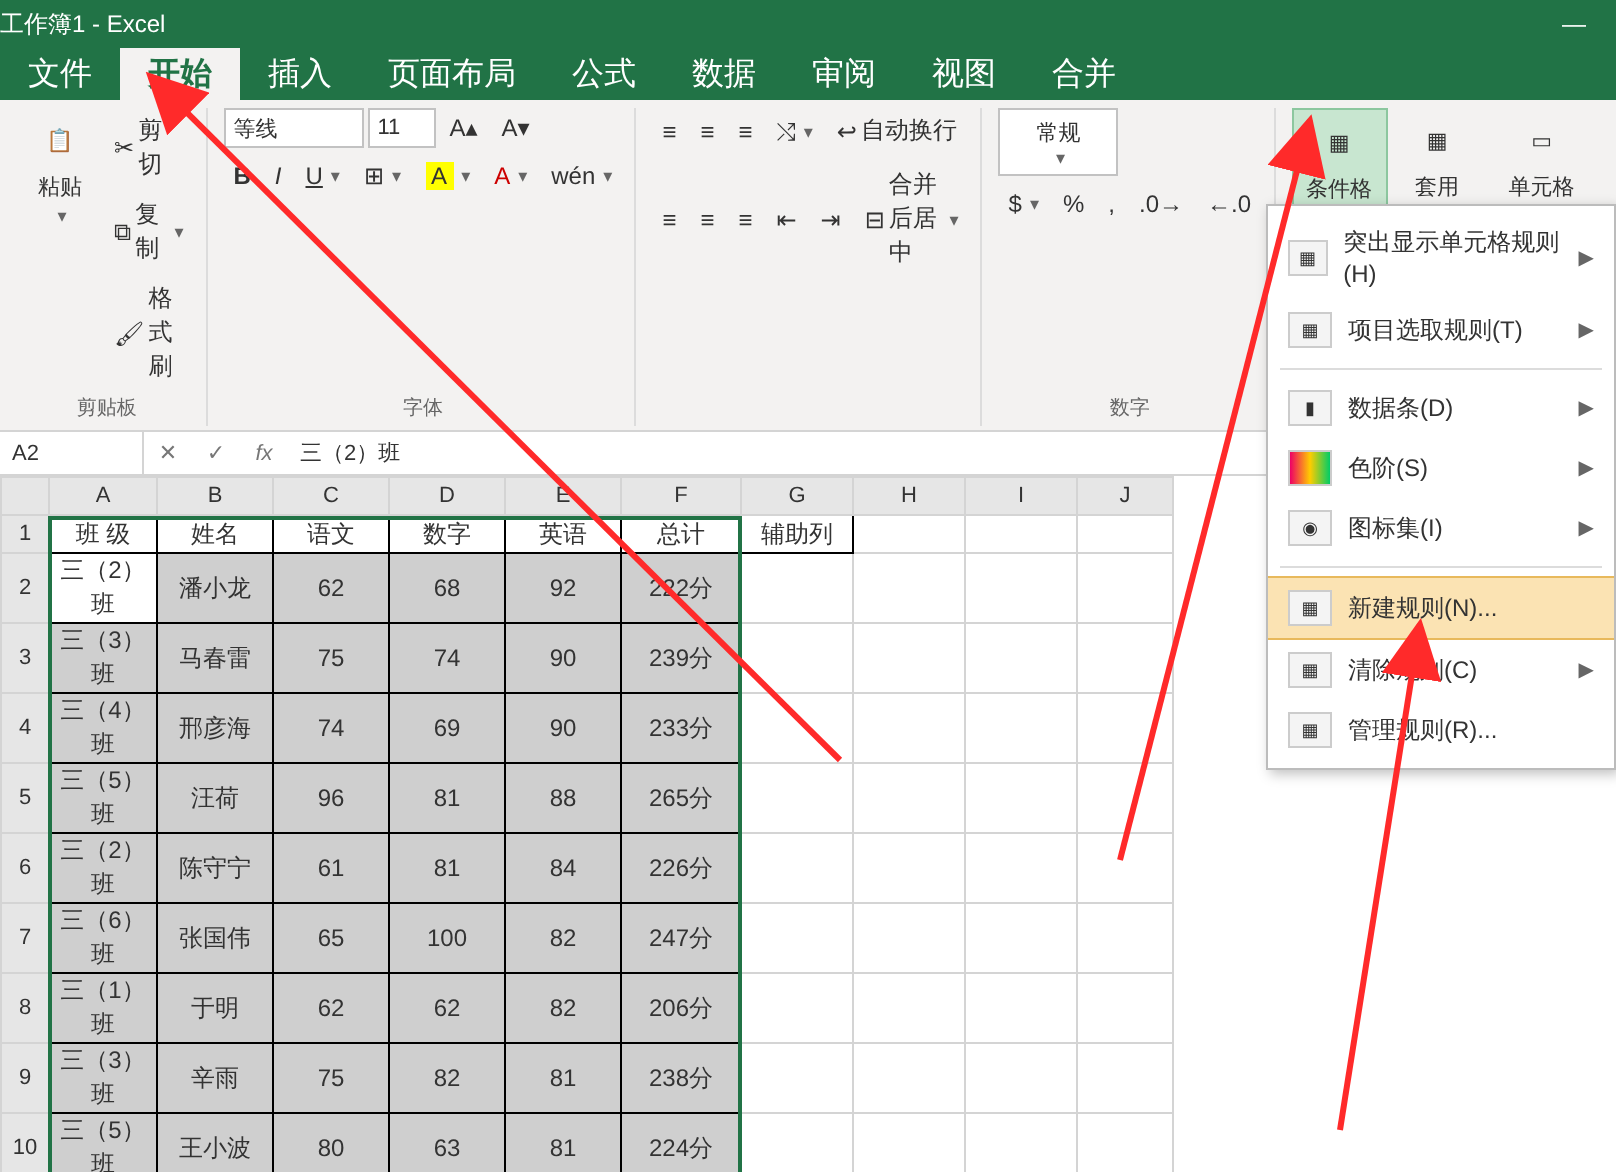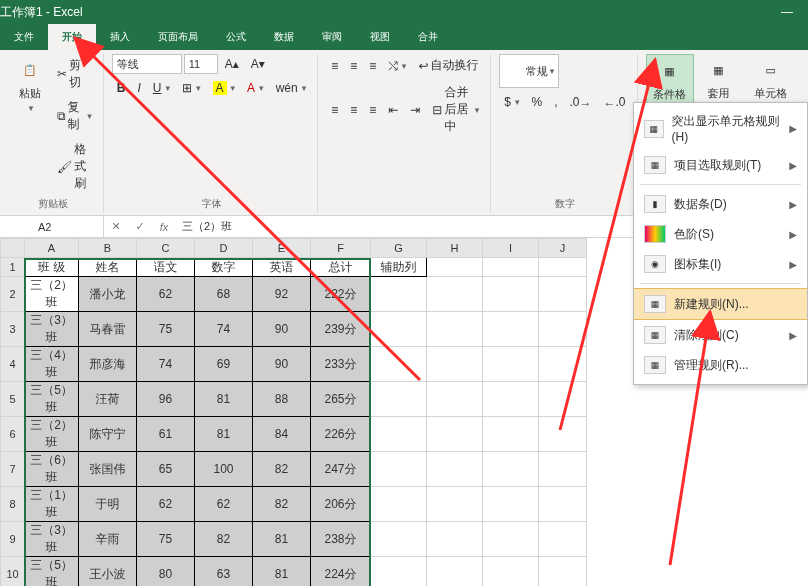--- a/index.html
+++ b/index.html
@@ -2,40 +2,40 @@
 <html><head>
 <meta charset="utf-8">
 <style>
   * { box-sizing: border-box; margin: 0; padding: 0; font-family: "Microsoft YaHei", Arial, sans-serif; }
   body { background: #fff; font-size: 12px; color: #333; width: 808px; height: 586px; overflow: hidden; position: relative; }
   
   .titlebar { height: 24px; background: #217346; display: flex; align-items: center; color: #fff; font-size: 12px; position: relative; }
   .titlebar .right { position: absolute; right: 6px; top: 2px; display: flex; gap: 6px; }
   .titlebar .winbtn { width: 30px; height: 20px; display: flex; align-items: center; justify-content: center; color: #fff; }
 
-  .menubar { height: 26px; background: #217346; display: flex; align-items: stretch; color: #fff; font-size: 10px; }
+  .menubar { height: 26px; background: #217346; display: flex; align-items: stretch; color: #fff; font-size: 16px; }
   .menubar .mitem { padding: 0 14px; display: flex; align-items: center; cursor: pointer; }
   .menubar .mitem.active { background: #f3f2f1; color: #217346; font-weight: 600; }
   .menubar .tellme { display: flex; align-items: center; gap: 4px; padding: 0 10px; opacity: .85; }
   .menubar .bulb { width: 12px; height: 12px; border-radius: 50%; background: #ffd966; display: inline-block; }
 
   .ribbon { background: #f3f2f1; border-bottom: 1px solid #d4d4d4; padding: 4px 4px 2px; display: flex; gap: 2px; position: relative; }
   .rgroup { border-right: 1px solid #dcdcdc; padding: 0 6px 2px; display: flex; flex-direction: column; justify-content: space-between; }
   .rgroup .tools { display: flex; gap: 2px; align-items: flex-start; }
   .rgroup .label { text-align: center; font-size: 10px; color: #666; margin-top: 2px; }
   .rbtn { padding: 2px 4px; display: flex; align-items: center; gap: 2px; border: 1px solid transparent; }
   .bigbtn { display: flex; flex-direction: column; align-items: center; gap: 2px; padding: 2px 6px; font-size: 11px; text-align: center; }
   .bigbtn .icon { width: 28px; height: 28px; display: flex; align-items: center; justify-content: center; }
   .bigbtn.hl { background: #c8e6d0; border: 1px solid #8cc79f; }
   .dd { font-size: 9px; margin-left: 2px; color: #666; }
   .fontbox, .sizebox { border: 1px solid #c2c2c2; background: #fff; height: 20px; font-size: 11px; padding: 0 4px; display: flex; align-items: center; }
   .fontbox { width: 70px; } .sizebox { width: 34px; }
-  .numfmt { border: 1px solid #c2c2c2; background: #fff; height: 20px; width: 60px; font-size: 11px; padding: 16px 4px; display: flex; align-items: center; justify-content: flex-end; }
-
-  .namebox-row { height: 22px; border-bottom: 1px solid #d4d4d4; display: flex; align-items: stretch; padding-left: 32px; }
+  .numfmt { border: 1px solid #c2c2c2; background: #fff; height: 20px; width: 60px; font-size: 11px; padding: 16px 4px; display: flex; align-items: center; justify-content: center; flex-direction: column; }
+
+  .namebox-row { height: 22px; border-bottom: 1px solid #d4d4d4; display: flex; align-items: stretch; }
   .namebox { width: 72px; border-right: 1px solid #d4d4d4; display: flex; align-items: center; padding: 0 6px; font-size: 11px; }
   .fxarea { display: flex; align-items: center; flex: 1; }
   .fxbtn { width: 24px; text-align: center; color: #777; font-size: 11px; }
   .fxval { padding: 0 6px; font-size: 11px; }
 
   .grid-wrap { position: relative; }
   table.grid { border-collapse: collapse; font-size: 12px; }
   table.grid th, table.grid td { border: 1px solid #d4d4d4; height: 19px; text-align: center; font-weight: normal; }
   table.grid thead .colhdr { background: #e6e6e6; font-size: 11px; color: #333; }
   table.grid .rowhdr { background: #e6e6e6; width: 24px; font-size: 11px; color: #333; }

